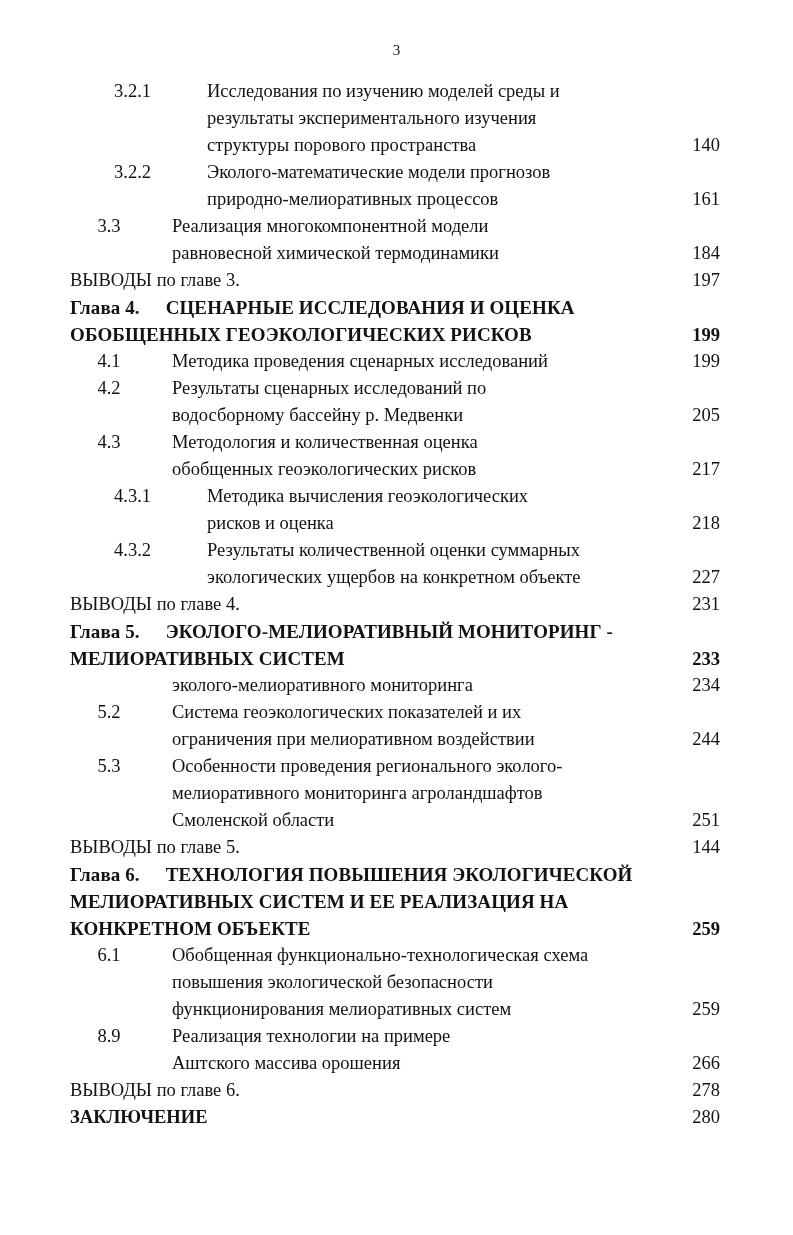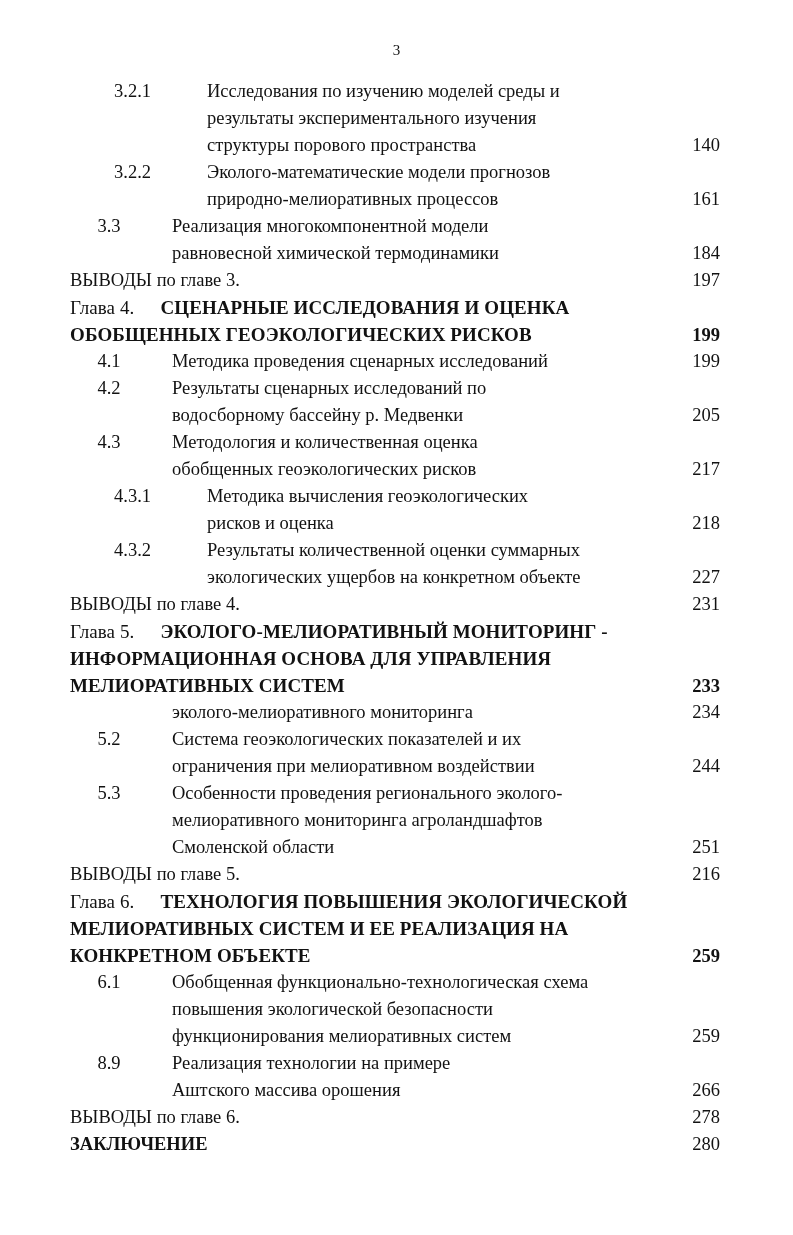--- a/index.html
+++ b/index.html
@@ -65,21 +65,21 @@
   
   .lvl0 > .txt { padding-left: 0; }
 
   .bold { font-weight: bold; }
   .chapter-head .txt {
     font-weight: bold;
     font-size: 19px;
     letter-spacing: 0.1px;
   }
   .chapter-head .lbl {
-    font-weight: normal;
+    font-weight: bold;
     display: inline-block;
   }
   .gap-wide { display: inline-block; width: 26px; }
 </style>
 </head>
 <body>
 
 <div class="page">
 
   <div class="folio">3</div>
@@ -202,24 +202,20 @@
           <span class="txt">ВЫВОДЫ по главе 4.</span>
           <span class="pg">231</span>
         </div>
       </div>
       <div class="entry lvl0">
         <div class="line lvl0 chapter-head">
           <span class="txt"><span class="lbl">Глава 5.</span><span class="gap-wide"></span>ЭКОЛОГО-МЕЛИОРАТИВНЫЙ МОНИТОРИНГ -</span>
           <span class="pg" style="font-weight: bold;"></span>
         </div>
         <div class="line lvl0 chapter-head">
-          <span class="txt">ИНФОРМАЦИОННАЯ ОСНОВА ДЛЯ УПРАВЛЕНИЯ</span>
-          <span class="pg" style="font-weight: bold;"></span>
-        </div>
-        <div class="line lvl0 chapter-head">
           <span class="txt">МЕЛИОРАТИВНЫХ СИСТЕМ</span>
           <span class="pg" style="font-weight: bold;">233</span>
         </div>
       </div>
       <div class="entry lvl2">
         <div class="line lvl2">
           <span class="num"></span>
           <span class="txt">эколого-мелиоративного мониторинга</span>
           <span class="pg">234</span>
         </div>
@@ -249,21 +245,21 @@
         </div>
         <div class="line lvl2">
           <span class="num"></span>
           <span class="txt">Смоленской области</span>
           <span class="pg">251</span>
         </div>
       </div>
       <div class="entry lvl0">
         <div class="line lvl0">
           <span class="txt">ВЫВОДЫ по главе 5.</span>
-          <span class="pg">216</span>
+          <span class="pg">144</span>
         </div>
       </div>
       <div class="entry lvl0">
         <div class="line lvl0 chapter-head">
           <span class="txt"><span class="lbl">Глава 6.</span><span class="gap-wide"></span>ТЕХНОЛОГИЯ  ПОВЫШЕНИЯ ЭКОЛОГИЧЕСКОЙ</span>
           <span class="pg" style="font-weight: bold;"></span>
         </div>
         <div class="line lvl0 chapter-head">
           <span class="txt">МЕЛИОРАТИВНЫХ СИСТЕМ И ЕЕ РЕАЛИЗАЦИЯ НА</span>
           <span class="pg" style="font-weight: bold;"></span>

